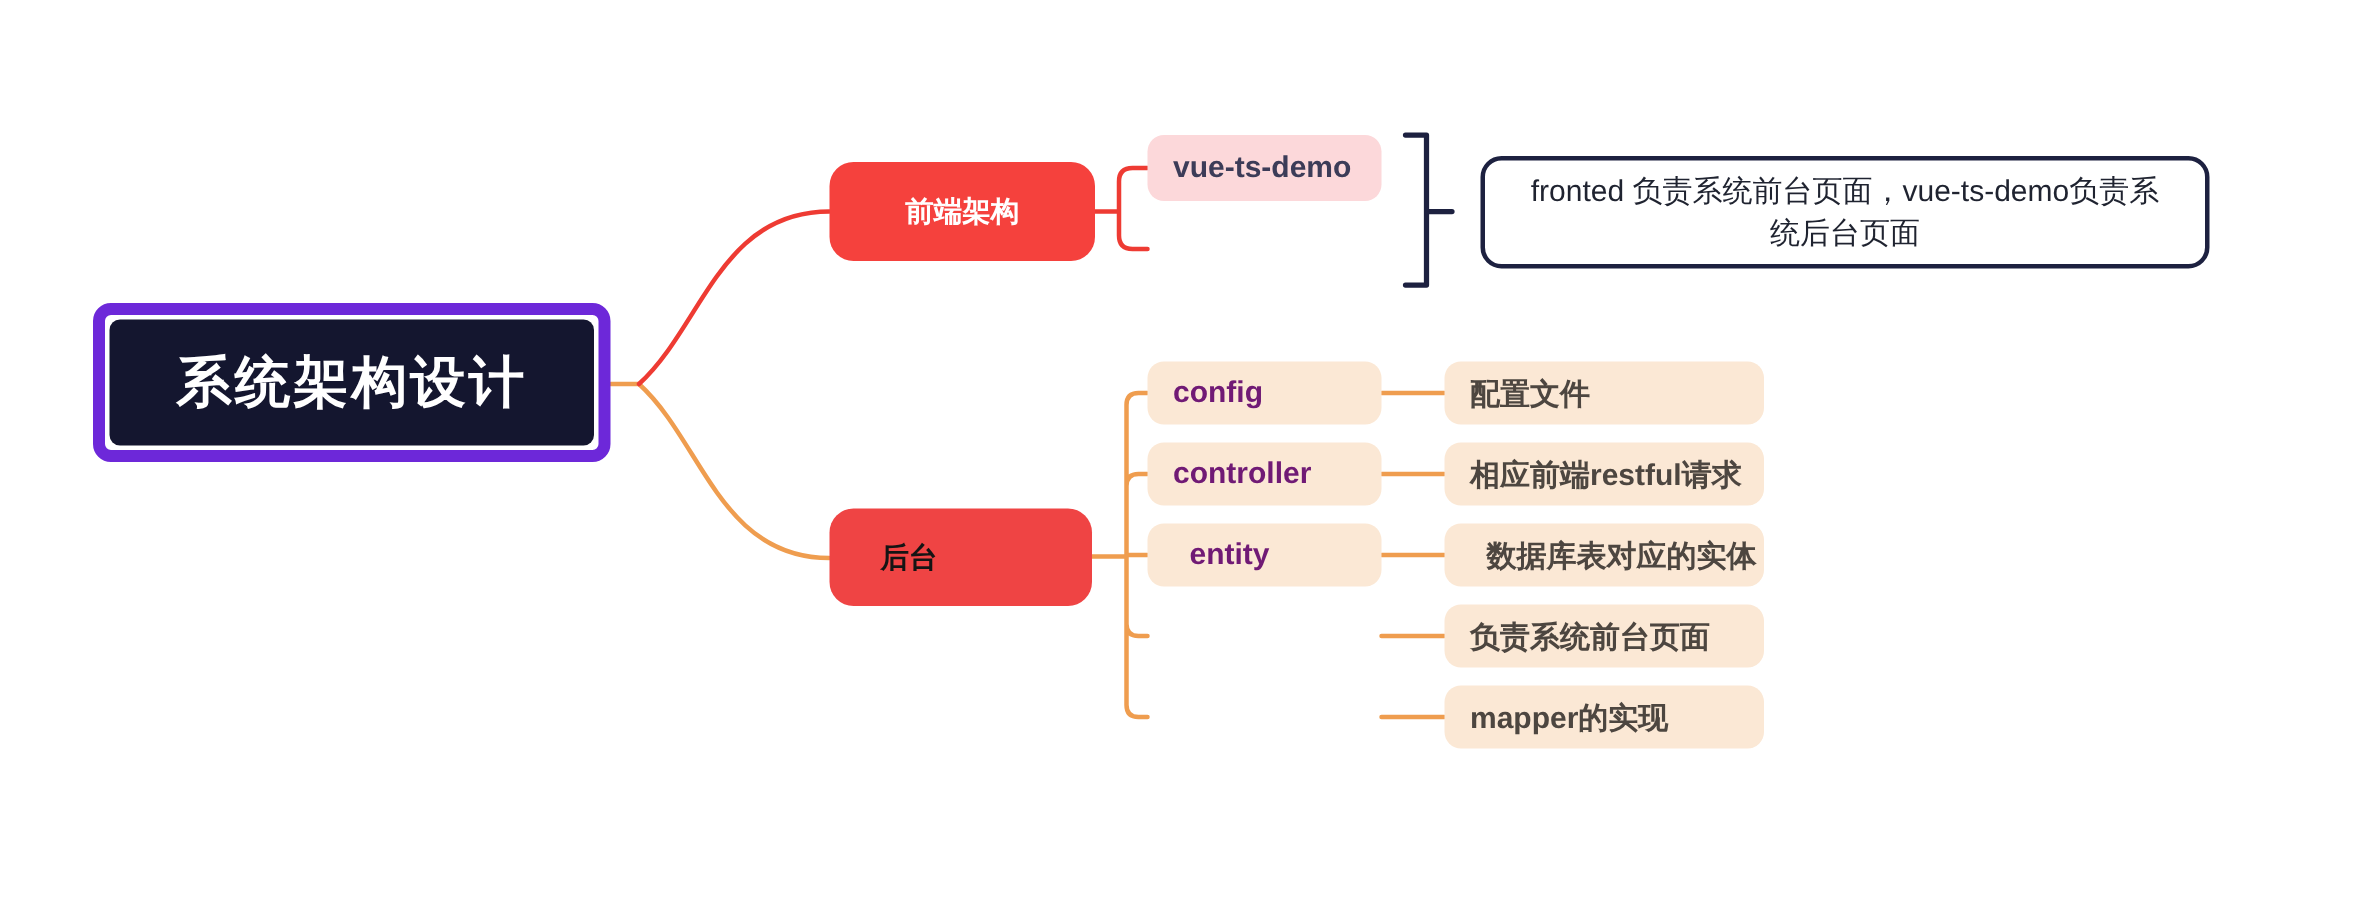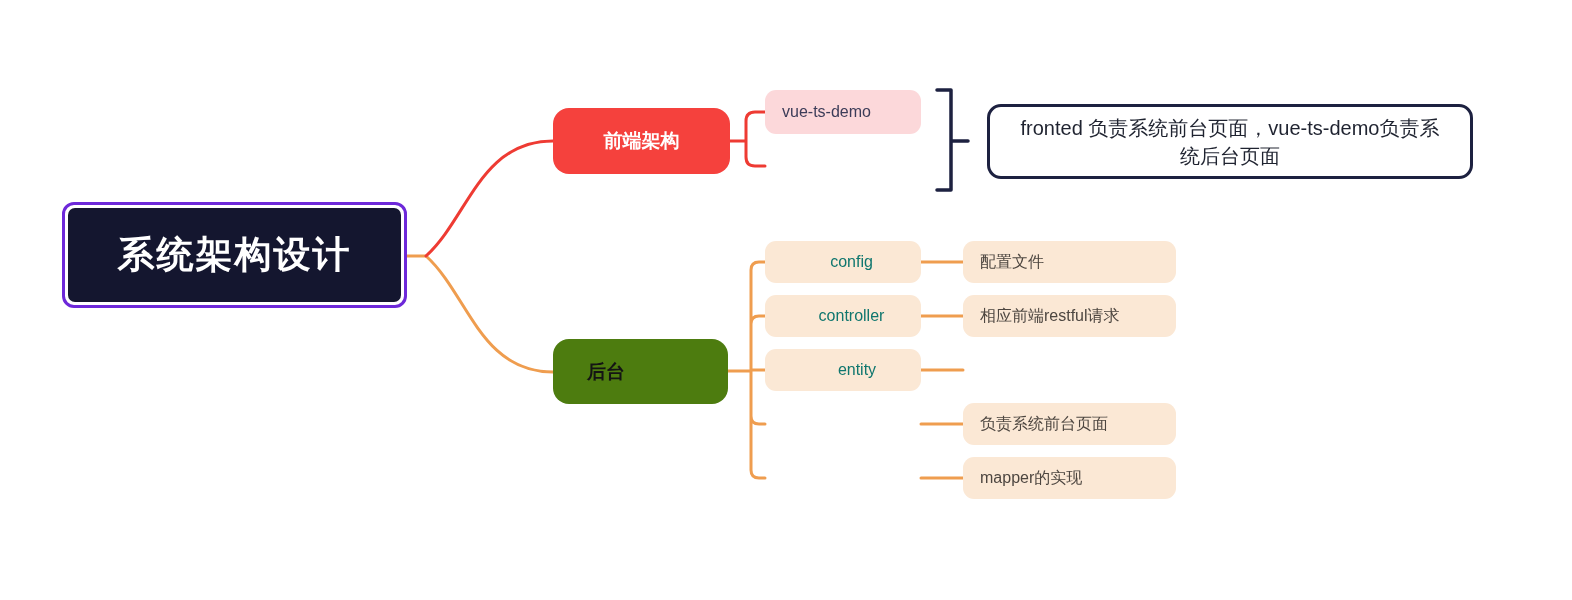--- a/index.html
+++ b/index.html
@@ -9,21 +9,21 @@
     background:#ffffff;
     overflow:hidden;
     font-family:"Liberation Sans","DejaVu Sans",sans-serif;
   }
   #wires{position:absolute;left:0;top:0;width:1572px;height:600px;z-index:0;}
   .abs{position:absolute;box-sizing:border-box;z-index:1;}
 
   
   .root-outer{
     left:62px;top:202px;width:345px;height:106px;
-    border:3px solid #6d28d9;border-radius:12px;
+    border:8px solid #6d28d9;border-radius:12px;
     background:#ffffff;padding:3px;
   }
   .root-inner{
     width:100%;height:100%;
     background:#14162f;border-radius:7px;
     display:flex;align-items:center;justify-content:center;
   }
   .root-inner span{
     color:#ffffff;font-size:37px;font-weight:700;letter-spacing:2px;
   }
@@ -32,31 +32,31 @@
   .branch{
     display:flex;align-items:center;border-radius:16px;
     font-weight:700;font-size:19px;
   }
   .branch-frontend{
     left:553px;top:108px;width:177px;height:66px;
     background:#f5413d;color:#ffffff;justify-content:center;
   }
   .branch-backend{
     left:553px;top:339px;width:175px;height:65px;
-    background:#4d7c0f;color:#141414;justify-content:flex-start;
+    background:#ef4444;color:#141414;justify-content:flex-start;
     padding-left:34px;
   }
 
   
   .pill{
     display:flex;align-items:center;border-radius:11px;
-    font-size:16px;padding-left:17px;
+    font-size:20px;padding-left:17px;font-weight:bold;
   }
   .pill-pink{background:#fcd8da;color:#3c3c58;}
-  .pill-cream{background:#fbe8d5;color:#0f766e;justify-content:center;}
+  .pill-cream{background:#fbe8d5;color:#701a75;}
   .pill-desc{background:#fbe8d5;color:#4d4640;}
 
   .vue1{left:765px;top:90px;width:156px;height:44px;}
   .vue2{left:765px;top:144px;width:156px;height:44px;}
 
   .bk-l{left:765px;width:156px;height:42px;}
   .bk-r{left:963px;width:213px;height:42px;}
   .row0{top:241px;} .row1{top:295px;} .row2{top:349px;padding-left:28px;} .row3{top:403px;} .row4{top:457px;}
 
   
@@ -120,20 +120,23 @@
   <div class="abs pill pill-desc bk-r row0">
     <span>配置文件</span>
   </div>
   <div class="abs pill pill-desc bk-r row1">
     <span>相应前端restful请求</span>
   </div>
 
   <div class="abs pill pill-cream bk-l row2">
     <span>entity</span>
   </div>
+  <div class="abs pill pill-desc bk-r row2">
+    <span>数据库表对应的实体</span>
+  </div>
 
   <div class="abs pill pill-desc bk-r row3">
     <span>负责系统前台页面</span>
   </div>
 
   <div class="abs pill pill-desc bk-r row4">
     <span>mapper的实现</span>
   </div>
 
 </div>

